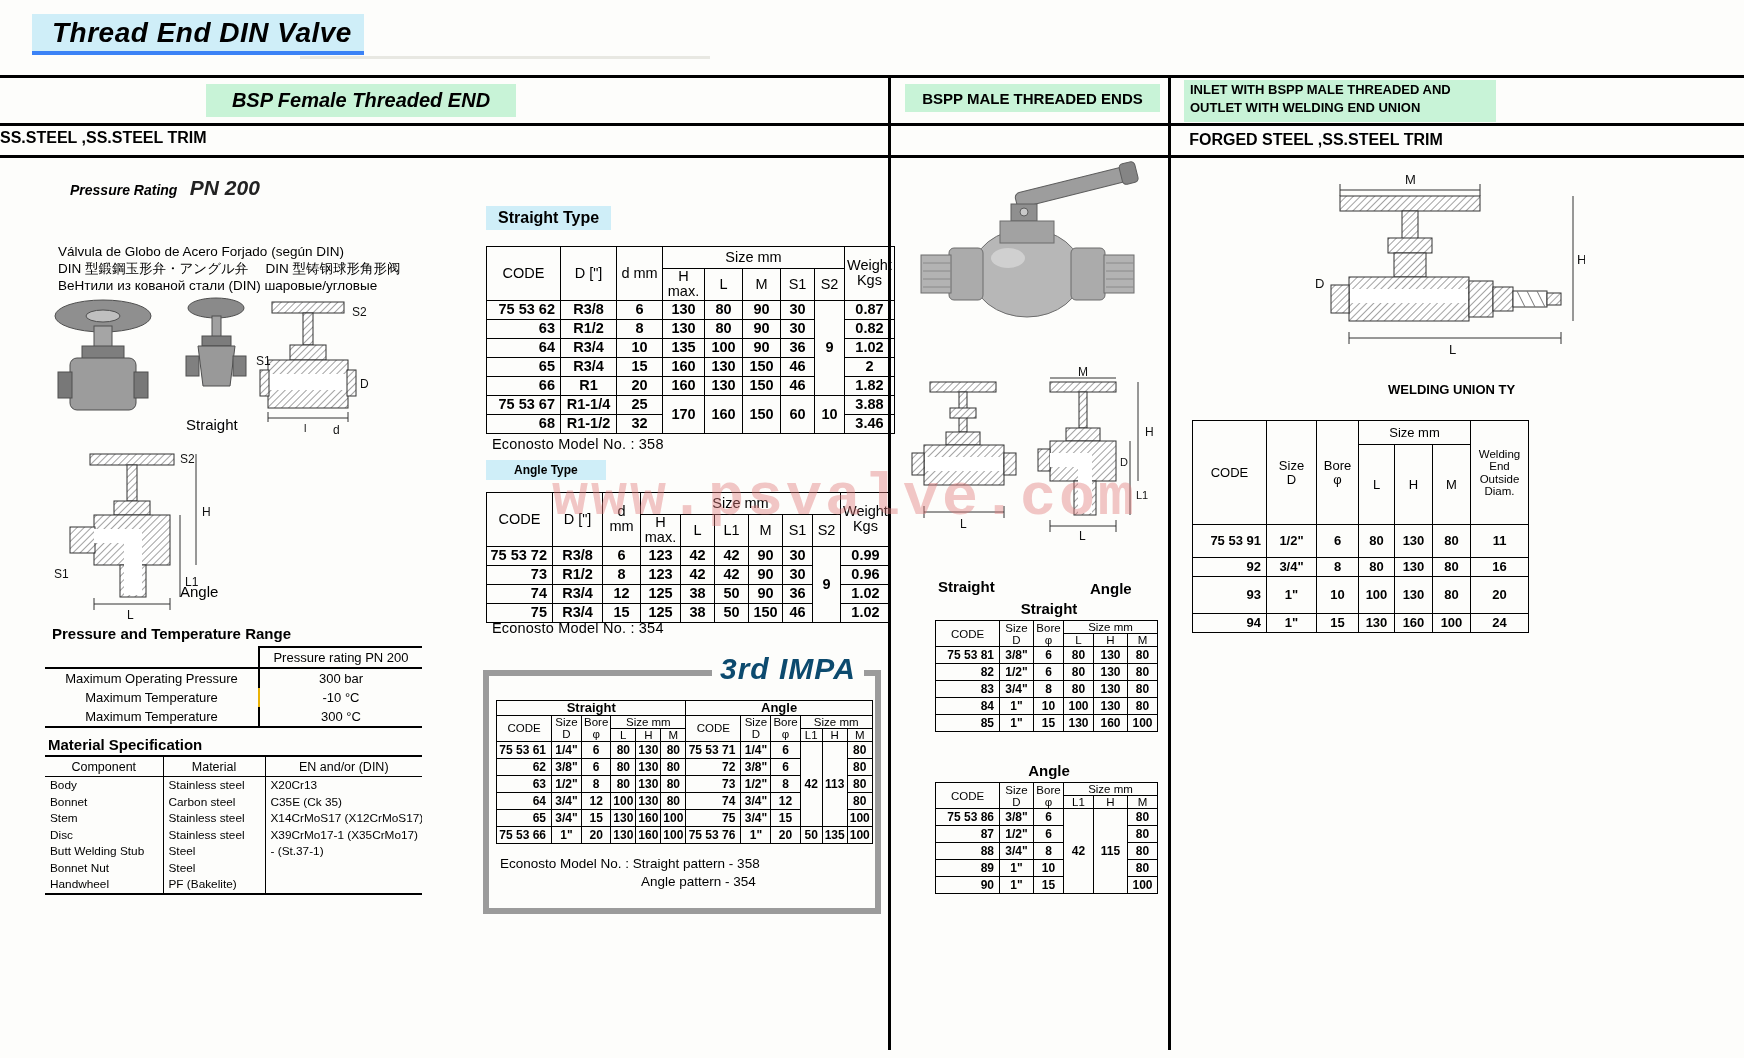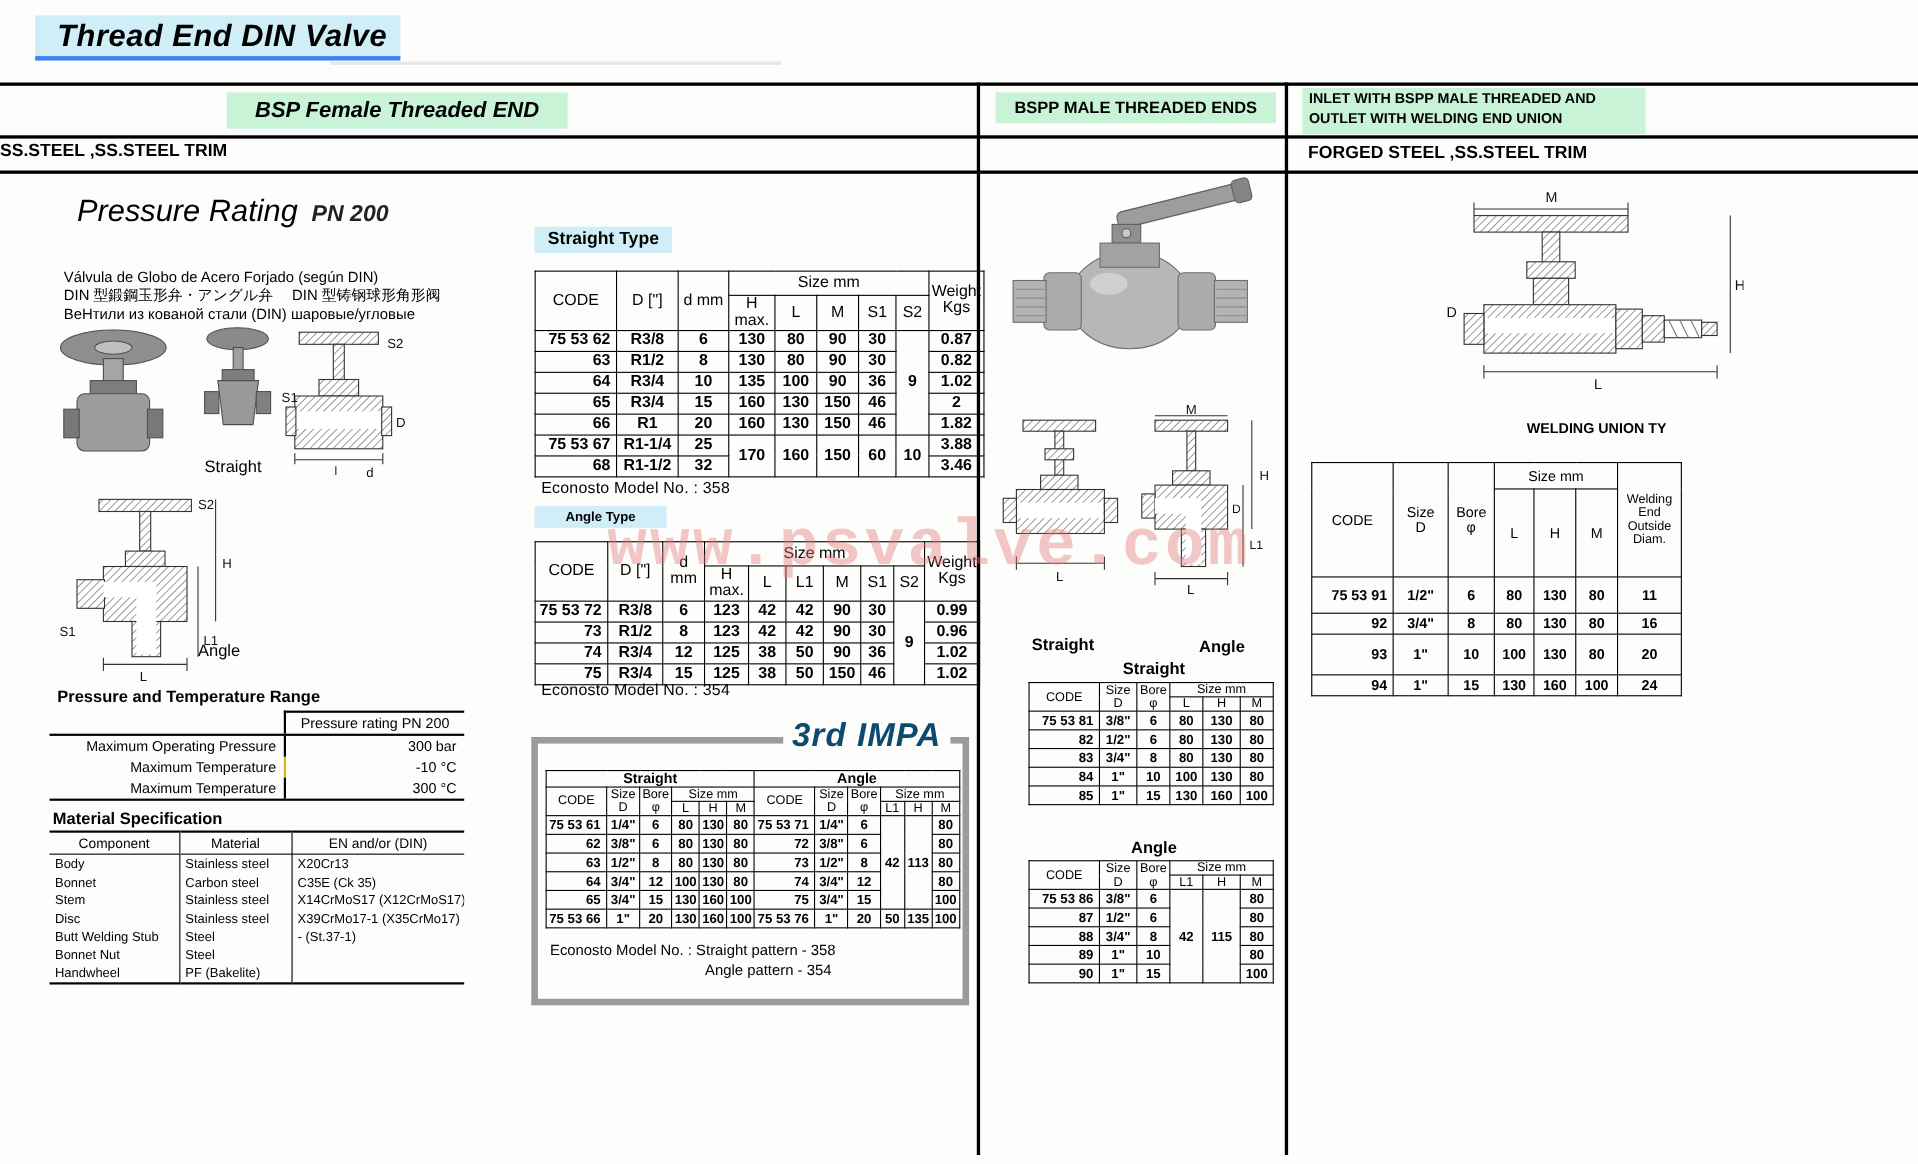--- a/index.html
+++ b/index.html
@@ -16,21 +16,21 @@
 .tbig th{font-size:14.5px}
 .tbig td{font-size:14.5px;height:18px}
 .tbig .hr1{height:22px}
 .tbig .hr2{height:30px}
 .tsm th{font-size:11.5px}
 .tsm td{font-size:12px;height:16px}
 .g2t td{border-top:2.5px solid #000}
 .note{font-size:14.5px;letter-spacing:.2px}
 .cap{font-weight:bold;font-size:15px}
 .wm{position:absolute;left:552px;top:464px;font-size:60px;font-weight:bold;letter-spacing:3px;color:rgba(224,122,122,.42);z-index:60;pointer-events:none;font-family:Liberation Mono, monospace}
-.ptt td{font-size:13px;height:19px;padding:0 7px;text-align:right}
+.ptt td{font-size:13px;height:19px;padding:0 7px;text-align:center}
 .mst th{font-size:12.5px;font-weight:normal;height:17px}
 .mst td{font-size:11.8px;height:16.5px;padding:0 5px;text-align:left;white-space:nowrap;overflow:hidden}
 svg text{font-family:"Liberation Sans",sans-serif;fill:#111}
 </style>
 </head>
 <body>
 
 <div class="abs hlb" style="left:32px;top:14px;padding:3px 12px 2px 20px;border-bottom:4px solid #3b82f6">
   <span style="font-size:28px;font-weight:bold;font-style:italic;letter-spacing:.5px">Thread End DIN Valve</span>
 </div>
@@ -48,21 +48,21 @@
 <div class="abs hlg" style="left:905px;top:84px;width:255px;height:28px;display:flex;align-items:center;justify-content:center;font-size:15px;font-weight:bold">BSPP MALE THREADED ENDS</div>
 <div class="abs hlg" style="left:1184px;top:80px;width:300px;height:40px;padding:1px 6px;font-size:13px;font-weight:bold;line-height:1.35">
   <div>INLET WITH BSPP MALE THREADED AND</div>
   <div>OUTLET WITH WELDING END UNION</div>
 </div>
 <div class="abs" style="left:888px;top:131px;width:856px;text-align:center;font-size:16px;font-weight:bold">FORGED STEEL ,SS.STEEL  TRIM</div>
 
 <div class="wm">www.psvalve.com</div>
 
 <div class="abs" style="left:70px;top:176px">
-  <span style="font-size:28px;font-weight:normal;font-style:italic">Pressure Rating</span>
+  <span style="font-size:14px;font-weight:bold;font-style:italic">Pressure Rating</span>
   <span style="font-size:21px;font-weight:bold;font-style:italic;margin-left:8px;color:#222">PN 200</span>
 </div>
 <div class="abs" style="left:58px;top:243px;font-size:13.5px;line-height:17px">
   <div>Válvula de Globo de Acero Forjado (según DIN)</div>
   <div>DIN 型鍛鋼玉形弁・アングル弁　 DIN 型铸钢球形角形阀</div>
   <div>ВеНтили из кованой стали (DIN)   шаровые/угловые</div>
 </div>
 
 <svg class="abs" style="left:28px;top:286px" width="350" height="340" viewBox="0 0 350 340">
   <defs>

